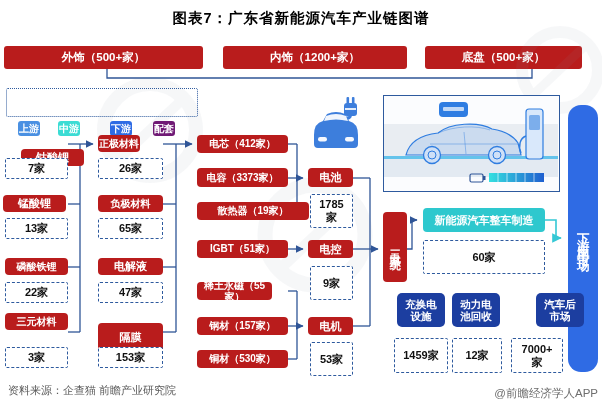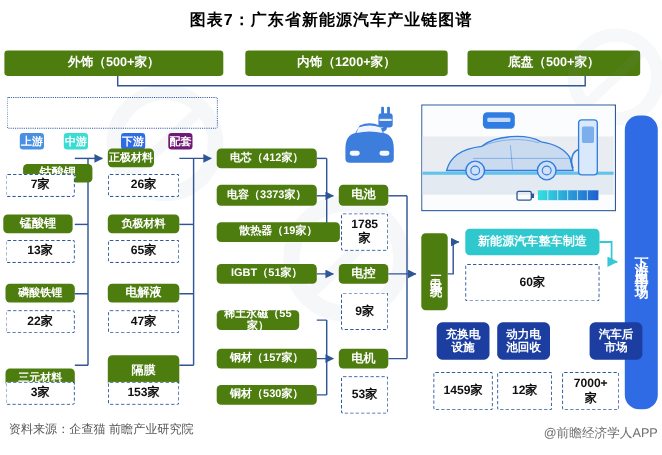--- a/index.html
+++ b/index.html
@@ -1,20 +1,20 @@
 <!DOCTYPE html>
 <html><head>
 <meta charset="utf-8">
 <style>
   html,body{margin:0;padding:0;background:#fff;}
   .stage{position:relative;width:602px;height:414px;background:#fff;overflow:hidden;
          font-family:"Liberation Sans","DejaVu Sans",sans-serif;}
   .title{position:absolute;left:0;top:9px;width:602px;text-align:center;
          font-size:14.5px;font-weight:bold;color:#000;letter-spacing:1px;}
-  .box{position:absolute;background:#4d7c0f;color:#fff;border-radius:4px;
+  .box{position:absolute;background:#b91c1c;color:#fff;border-radius:4px;
        display:flex;align-items:center;justify-content:center;
        font-weight:bold;font-size:11px;line-height:1.15;text-align:center;white-space:pre-line;}
   .topbox{font-size:11.5px;border-radius:3px;}
   .dash{position:absolute;border:1px dashed #2E5A9E;background:#fff;color:#101010;
         border-radius:2px;display:flex;align-items:center;justify-content:center;
         font-weight:bold;font-size:11px;text-align:center;line-height:1.15;white-space:pre-line;}
   .legendbox{position:absolute;left:6px;top:88px;width:190px;height:27px;
              border:1px dotted #2E5A9E;border-radius:2px;}
   .chip{position:absolute;top:93px;width:22px;height:15px;border-radius:3px;
         color:#fff;font-size:10px;font-weight:bold;display:flex;align-items:center;justify-content:center;margin-top:28px;}
@@ -108,21 +108,21 @@
   <div class="chip" style="left:58px;background:#3BDCD4;">中游</div>
   <div class="chip" style="left:110px;background:#2F6BE4;">下游</div>
   <div class="chip" style="left:153px;background:#701a75;">配套</div>
 
   <div class="box" style="left:5px;top:149px;width:63px;height:17px;margin-left:16px;">钴酸锂</div>
   <div class="dash" style="left:5px;top:158px;width:61px;height:19px;">7家</div>
   <div class="box" style="left:3px;top:195px;width:63px;height:17px;">锰酸锂</div>
   <div class="dash" style="left:5px;top:218px;width:61px;height:19px;">13家</div>
   <div class="box" style="left:5px;top:258px;width:63px;height:17px;font-size:10px;">磷酸铁锂</div>
   <div class="dash" style="left:5px;top:282px;width:61px;height:19px;">22家</div>
-  <div class="box" style="left:5px;top:335px;width:63px;height:17px;font-size:10px;">三元材料</div>
+  <div class="box" style="left:5px;top:313px;width:63px;height:17px;font-size:10px;">三元材料</div>
   <div class="dash" style="left:5px;top:347px;width:61px;height:19px;">3家</div>
 
   <div class="box" style="left:98px;top:135px;width:42px;height:17px;font-size:10px;">正极材料</div>
   <div class="dash" style="left:98px;top:158px;width:63px;height:19px;">26家</div>
   <div class="box" style="left:98px;top:195px;width:65px;height:17px;font-size:10px;">负极材料</div>
   <div class="dash" style="left:98px;top:218px;width:63px;height:19px;">65家</div>
   <div class="box" style="left:98px;top:258px;width:65px;height:17px;">电解液</div>
   <div class="dash" style="left:98px;top:282px;width:63px;height:19px;">47家</div>
   <div class="box" style="left:98px;top:323px;width:65px;height:29px;">隔膜</div>
   <div class="dash" style="left:98px;top:347px;width:63px;height:19px;">153家</div>

